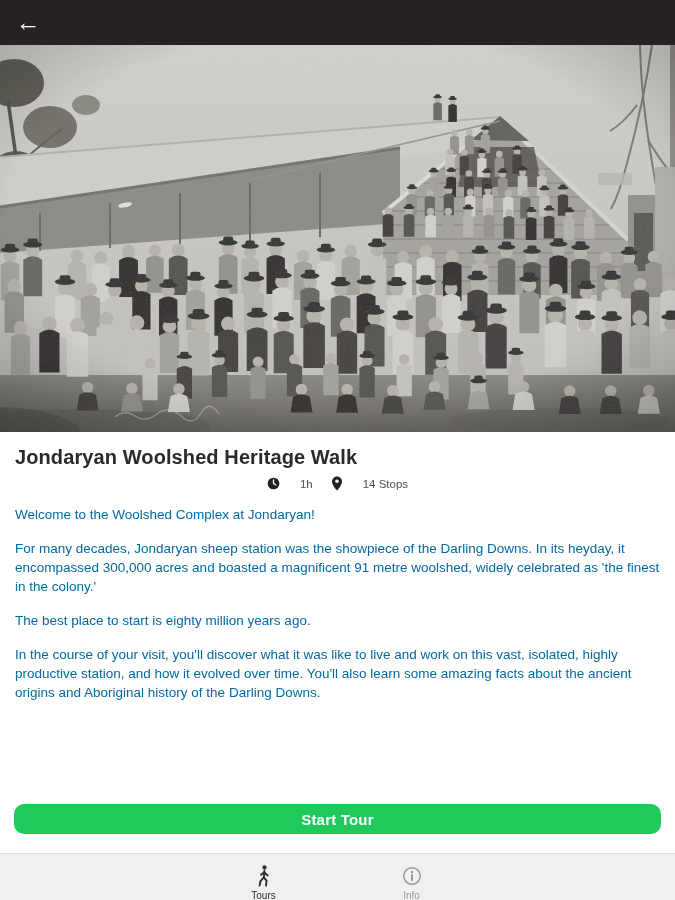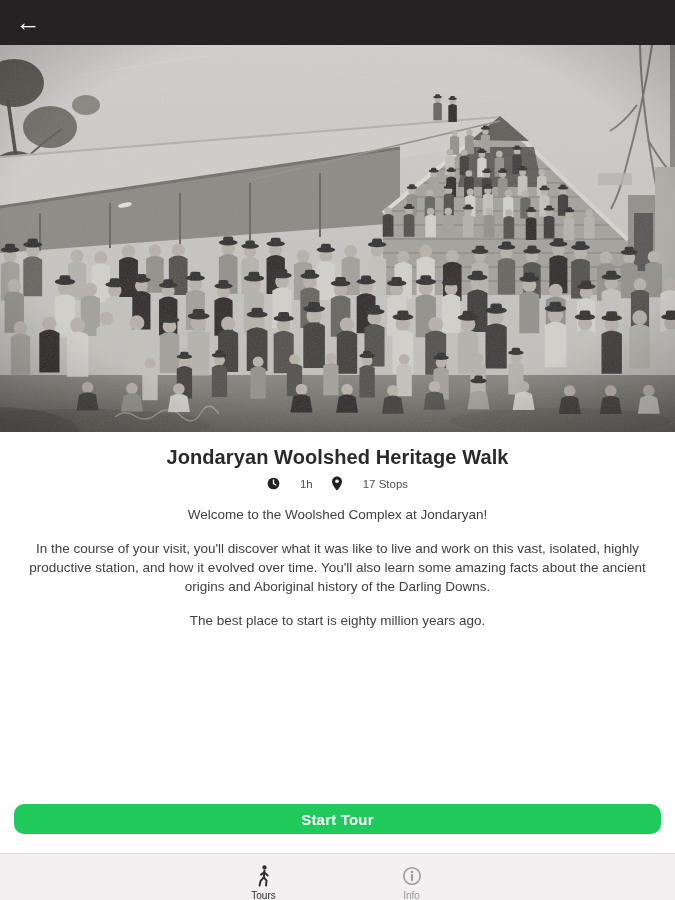--- a/index.html
+++ b/index.html
@@ -12,27 +12,27 @@
   .back-btn{background:none;border:none;color:#ffffff;font-size:25px;line-height:1;
             width:40px;height:40px;display:flex;align-items:center;justify-content:center;
             cursor:pointer;padding:0;}
 
   
   .photo{position:absolute;top:45px;left:0;width:675px;height:387px;background:#c9c7c3;}
   .photo svg{display:block;}
 
   
   .content{position:absolute;top:432px;left:0;right:0;padding:0 15px;box-sizing:border-box;}
-  .title{margin:14px 0 7px;text-align:center;font-size:20px;font-weight:bold;color:#2a2a2a;
+  .title{margin:14px 0 7px;font-size:20px;font-weight:bold;color:#2a2a2a;
          letter-spacing:.1px;}
   .meta{display:flex;justify-content:center;align-items:center;gap:18px;margin:0 0 14px;
         color:#4f4f4f;font-size:11.5px;}
   .meta-item{display:flex;align-items:center;gap:20px;}
   .meta-item svg{display:block;}
-  .content p{margin:4px 0 15px;font-size:13.5px;line-height:19px;color:#404040;text-align:center;}
+  .content p{margin:4px 0 15px;font-size:13.5px;line-height:19px;color:#0369a1;}
   .link-line{color:#2e2e2e;font-weight:bold;}
 
   
   .start-btn{position:absolute;left:14px;right:14px;top:804px;height:30px;background:#1fc95b;
              border:none;border-radius:10px;color:#ffffff;font-family:"Liberation Sans",sans-serif;
              font-size:15px;font-weight:bold;cursor:pointer;letter-spacing:.2px;}
 
   
   .bottomnav{position:absolute;left:0;right:0;top:853px;height:56px;background:#f1eff0;
              border-top:1px solid #dcdadb;display:flex;justify-content:center;box-sizing:border-box;}
@@ -324,27 +324,28 @@
           <line x1="7" y1="7" x2="7" y2="3.2" stroke="#ffffff" stroke-width="1.4" stroke-linecap="round"></line>
           <line x1="7" y1="7" x2="9.6" y2="8.6" stroke="#ffffff" stroke-width="1.4" stroke-linecap="round"></line>
         </svg>
         <span>1h</span>
       </span>
       <span class="meta-item">
         <svg width="12" height="15" viewBox="0 0 24 30">
           <path d="M12 1 C6.5 1 2 5.4 2 10.8 C2 18.2 12 29 12 29 S22 18.2 22 10.8 C22 5.4 17.5 1 12 1 Z" fill="#222020"></path>
           <circle cx="12" cy="10.5" r="3.6" fill="#ffffff"></circle>
         </svg>
-        <span>17 Stops</span>
+        <span>14 Stops</span>
       </span>
     </div>
 
     <p>Welcome to the Woolshed Complex at Jondaryan!</p>
+    <p>For many decades, Jondaryan sheep station was the showpiece of the Darling Downs. In its heyday, it encompassed 300,000 acres and boasted a magnificent 91 metre woolshed, widely celebrated as 'the finest in the colony.'</p>
+    <p>The best place to start is eighty million years ago.</p>
     <p>In the course of your visit, you'll discover what it was like to live and work on this vast, isolated, highly productive station, and how it evolved over time. You'll also learn some amazing facts about the ancient origins and Aboriginal history of the Darling Downs.</p>
-    <p>The best place to start is eighty million years ago.</p>
   </main>
 
   <button class="start-btn">Start Tour</button>
 
   <nav class="bottomnav">
     <div class="nav-item active">
       <svg width="22" height="24" viewBox="0 0 24 26" stroke="currentColor" fill="none" stroke-width="2.1" stroke-linecap="round" stroke-linejoin="round">
         <circle cx="12.5" cy="3.6" r="2.3" fill="currentColor" stroke="none"></circle>
         <path d="M12.5 7 L11.8 14.5"></path>
         <path d="M11.8 14.5 L8.2 18.5 L7.2 23.5"></path>

